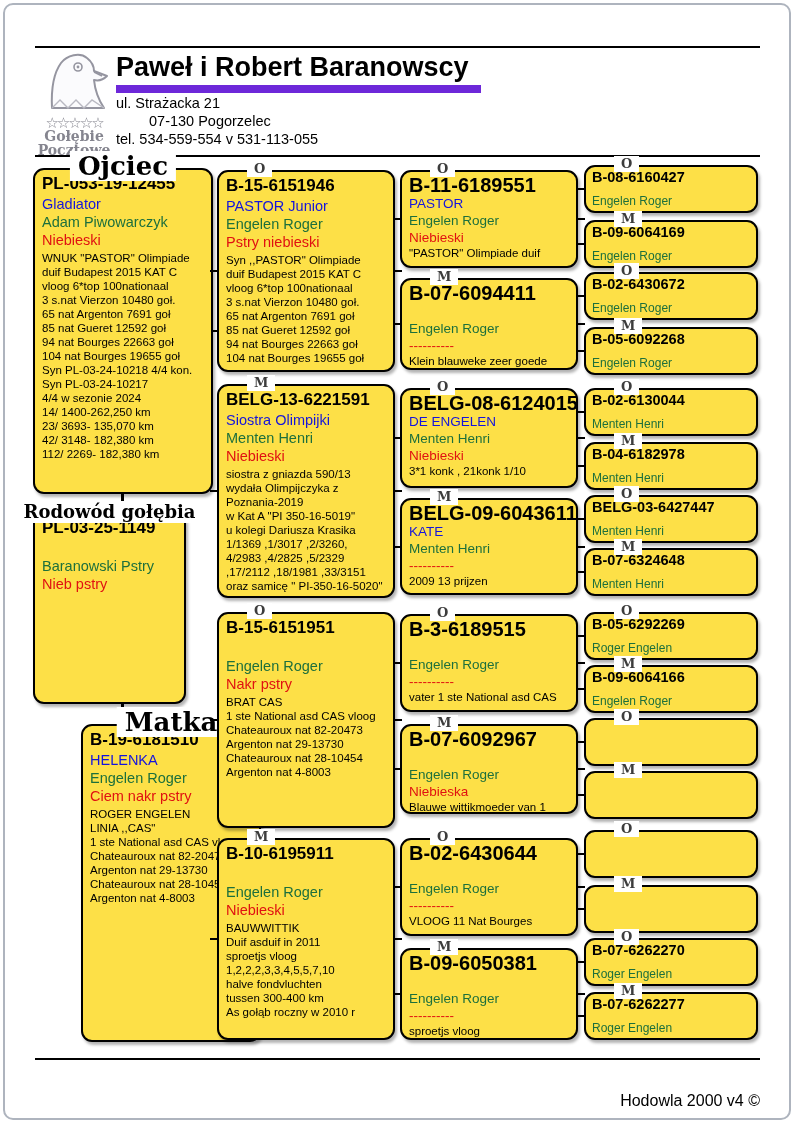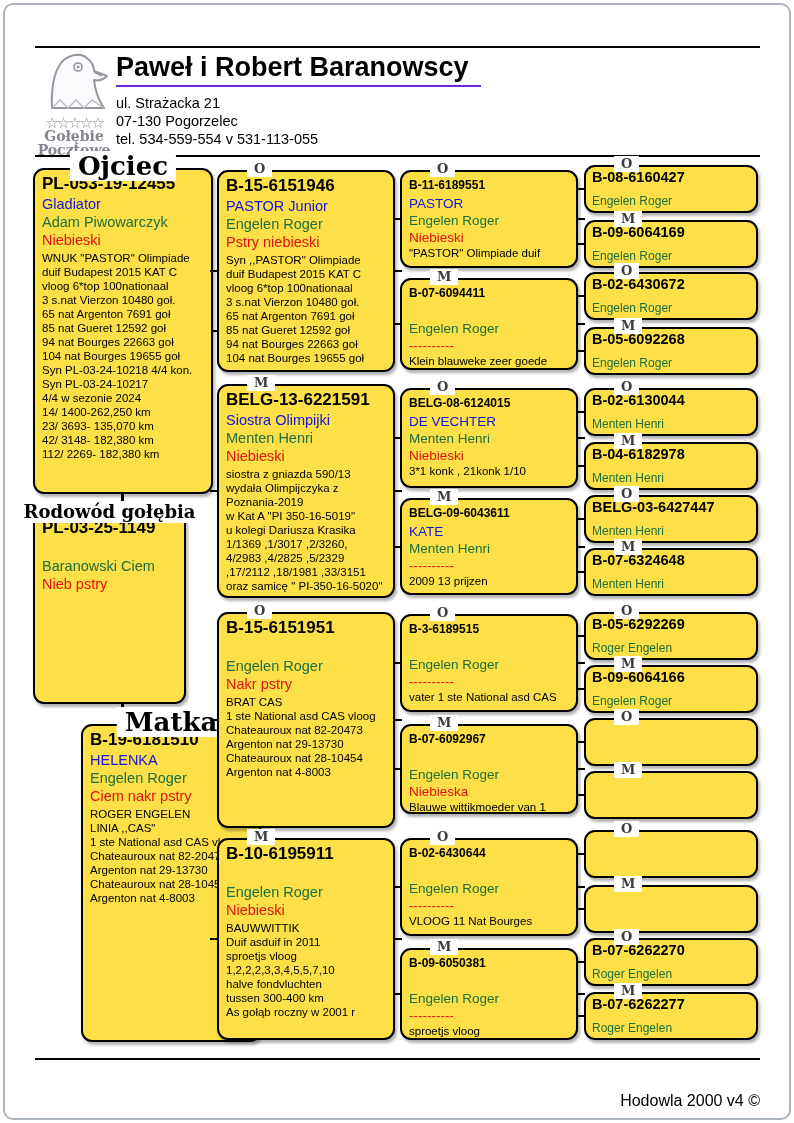--- a/index.html
+++ b/index.html
@@ -1,40 +1,40 @@
 <!DOCTYPE html>
 <html style="--name-blue: #1414dd; --owner-green: #1d6f3c; --remark-red: #e01111; --label-gray: #3c3c3c; --logo-gray: #85858f;"><head>
 <meta charset="utf-8">
 <style>
   html,body{margin:0;padding:0;background:#e9e9e9;}
   .page{position:relative;width:794px;height:1123px;background:#fff;margin:0 auto;
         font-family:"Liberation Sans",sans-serif;color:#000;overflow:hidden;}
   .frame{position:absolute;inset:3px;border:2px solid #aeb4be;border-radius:10px;pointer-events:none;}
   .hrule{position:absolute;height:2px;background:#000;}
   .title{position:absolute;left:116px;top:52px;font-size:27px;font-weight:bold;
-         border-bottom:2px solid #6d28d9;padding:0 12px 2px 0;white-space:nowrap;}
+         border-bottom:8px solid #6d28d9;padding:0 12px 2px 0;white-space:nowrap;}
   .addr{position:absolute;left:116px;font-size:14.5px;line-height:18px;white-space:nowrap;}
   .logo{position:absolute;left:33px;top:50px;width:82px;text-align:center;color:var(--logo-gray);}
   .logo .stars{font-size:15px;letter-spacing:-2px;line-height:13px;}
   .logo .lname{font-family:"DejaVu Serif",serif;font-weight:bold;font-size:14px;line-height:14px;}
   .pbox{position:absolute;background:#fde047;border:2px solid #000;border-radius:11px;
         box-shadow:2px 3px 3px rgba(0,0,0,.30);padding:3px 7px;box-sizing:border-box;}
   .biglab{position:absolute;top:-19px;left:50%;transform:translateX(-50%);background:#fff;
           padding:0 8px;font-family:"DejaVu Serif",serif;font-weight:bold;font-size:26px;
           line-height:30px;white-space:nowrap;}
   .midlab{font-size:18px;line-height:22px;top:-13px;}
   .sexlab{position:absolute;top:-11px;left:28px;background:#fff;padding:0 7px;
           font-family:"DejaVu Serif",serif;font-weight:bold;font-size:13px;line-height:16px;
           color:var(--label-gray);}
   .ring{font-weight:bold;font-size:17px;line-height:22px;white-space:nowrap;}
   .name{color:var(--name-blue);font-size:14.5px;line-height:18px;min-height:18px;white-space:nowrap;}
   .owner{color:var(--owner-green);font-size:14.5px;line-height:18px;min-height:18px;white-space:nowrap;}
   .colr{color:var(--remark-red);font-size:14.5px;line-height:18px;min-height:18px;white-space:nowrap;}
   .desc{font-size:11.5px;line-height:14px;white-space:pre-line;margin-top:2px;}
-  .c3 .ring{font-size:12px;line-height:20px;}
+  .c3 .ring{font-size:20px;line-height:20px;}
   .c3 .name,.c3 .owner,.c3 .colr{font-size:13.5px;line-height:17px;min-height:17px;}
   .c3 .desc{font-size:11.5px;line-height:13px;margin-top:1px;}
   .c4{display:flex;flex-direction:column;justify-content:space-between;padding:2px 6px 3px;}
   .c4 .ring{font-size:14.5px;line-height:17px;}
   .c4 .owner{font-size:12px;line-height:13px;min-height:13px;}
   .stub-l::before{content:"";position:absolute;left:-9px;top:50%;margin-top:-1px;width:9px;height:2px;background:#000;}
   .stub-r::after{content:"";position:absolute;right:-9px;top:50%;margin-top:-1px;width:9px;height:2px;background:#000;}
   .vline{position:absolute;width:3px;background:#000;}
   .footer{position:absolute;right:34px;top:1092px;font-size:16px;}
 </style>
@@ -54,21 +54,21 @@
       <path d="M58 22 L66 26" fill="none" stroke="#9595a0" stroke-width="1.4"></path>
       <path d="M16 58 L24 50 L32 58 L40 50 L48 58 L56 50 L68 58" fill="none" stroke="#b9b9c2" stroke-width="1.4"></path>
     </svg>
     <div class="stars">☆☆☆☆☆</div>
     <div class="lname">Gołębie</div>
     <div class="lname">Pocztowe</div>
   </div>
 
   <div class="title">Paweł i Robert Baranowscy</div>
   <div class="addr" style="top:94px;">ul. Strażacka 21</div>
-  <div class="addr" style="top:112px;">07-130 Pogorzelec</div>
+  <div class="addr" style="top:112px;margin-left:33px;">07-130 Pogorzelec</div>
   <div class="addr" style="top:130px;">tel. 534-559-554 v 531-113-055</div>
 
   <div class="hrule" style="left:35px;top:155px;width:725px;"></div>
 
   <div class="pbox stub-r" style="left:33px;top:168px;width:180px;height:326px;">
     <span class="biglab">Ojciec</span>
     <div class="ring">PL-053-19-12455</div>
     <div class="name">Gladiator</div>
     <div class="owner">Adam Piwowarczyk</div>
     <div class="colr">Niebieski</div>
@@ -88,21 +88,21 @@
 42/ 3148- 182,380 km
 112/ 2269- 182,380 km</div>
   </div>
 
   <div class="vline" style="left:121px;top:494px;height:18px;"></div>
 
   <div class="pbox" style="left:33px;top:512px;width:153px;height:192px;">
     <span class="biglab midlab">Rodowód gołębia</span>
     <div class="ring">PL-03-25-1149</div>
     <div class="name"></div>
-    <div class="owner">Baranowski Ciem</div>
+    <div class="owner">Baranowski Pstry</div>
     <div class="colr">Nieb pstry</div>
   </div>
 
   <div class="vline" style="left:121px;top:704px;height:20px;"></div>
 
   <div class="pbox stub-r" style="left:41px;top:724px;width:180px;height:318px;margin-left:40px;">
     <span class="biglab">Matka</span>
     <div class="ring">B-19-6181510</div>
     <div class="name">HELENKA</div>
     <div class="owner">Engelen Roger</div>
@@ -165,21 +165,21 @@
     <div class="ring">B-10-6195911</div>
     <div class="name"></div>
     <div class="owner">Engelen Roger</div>
     <div class="colr">Niebieski</div>
     <div class="desc">BAUWWITTIK
 Duif asduif in 2011
 sproetjs vloog
 1,2,2,2,3,3,4,5,5,7,10
 halve fondvluchten
 tussen 300-400 km
-As gołąb roczny w 2001 r</div>
+As gołąb roczny w 2010 r</div>
   </div>
 
   <div class="pbox c3 stub-l stub-r" style="left:400px;top:170px;width:178px;height:98px;">
     <span class="sexlab">O</span>
     <div class="ring">B-11-6189551</div>
     <div class="name">PASTOR</div>
     <div class="owner">Engelen Roger</div>
     <div class="colr">Niebieski</div>
     <div class="desc">"PASTOR" Olimpiade duif</div>
   </div>
@@ -187,21 +187,21 @@
     <span class="sexlab">M</span>
     <div class="ring">B-07-6094411</div>
     <div class="name"></div>
     <div class="owner">Engelen Roger</div>
     <div class="colr">----------</div>
     <div class="desc">Klein blauweke zeer goede</div>
   </div>
   <div class="pbox c3 stub-l stub-r" style="left:400px;top:388px;width:178px;height:100px;">
     <span class="sexlab">O</span>
     <div class="ring">BELG-08-6124015</div>
-    <div class="name">DE VECHTER</div>
+    <div class="name">DE ENGELEN</div>
     <div class="owner">Menten Henri</div>
     <div class="colr">Niebieski</div>
     <div class="desc">3*1 konk , 21konk 1/10</div>
   </div>
   <div class="pbox c3 stub-l stub-r" style="left:400px;top:498px;width:178px;height:97px;">
     <span class="sexlab">M</span>
     <div class="ring">BELG-09-6043611</div>
     <div class="name">KATE</div>
     <div class="owner">Menten Henri</div>
     <div class="colr">----------</div>

